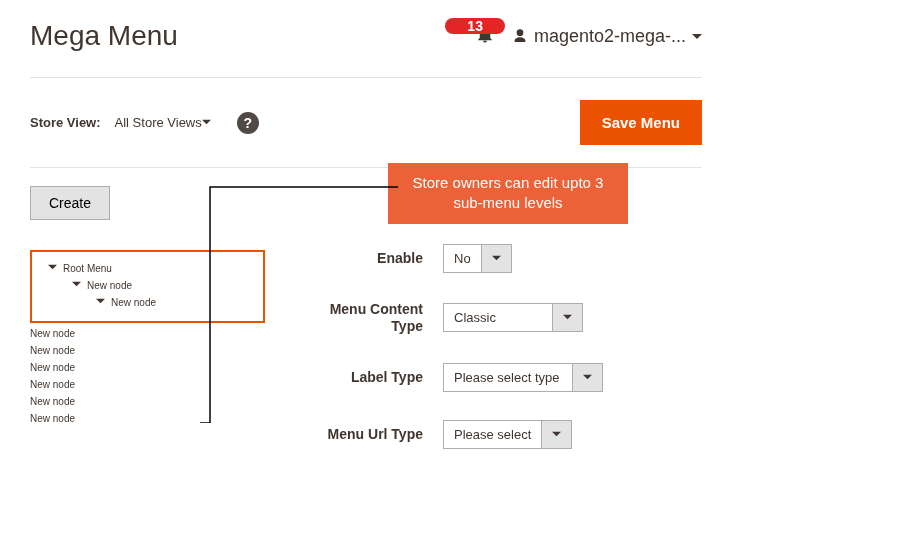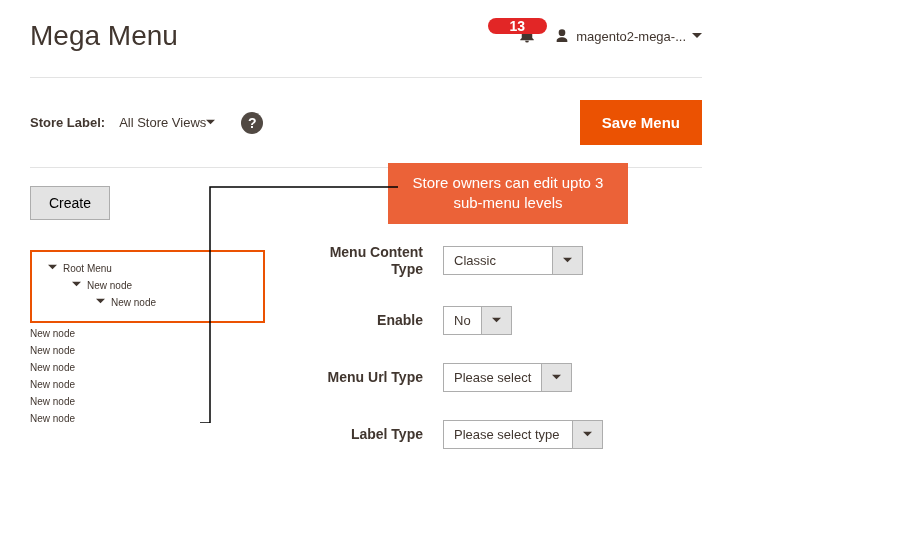--- a/index.html
+++ b/index.html
@@ -4,21 +4,21 @@
 <style>
 * { box-sizing: border-box; margin: 0; padding: 0; }
 body { font-family: 'Helvetica Neue', Arial, sans-serif; font-size: 14px; color: #41362f; background: #fff; }
 .container { width: 732px; padding: 0 30px; }
 .header { display: flex; justify-content: space-between; align-items: center; padding: 20px 0 25px; border-bottom: 1px solid #e3e3e3; }
 .title { font-size: 28px; font-weight: 400; color: #41362f; }
 .header-right { display: flex; align-items: center; gap: 18px; }
 .notif { position: relative; cursor: pointer; }
 .notif svg { width: 18px; height: 18px; fill: #41362f; }
 .badge { position: absolute; top: -8px; right: -11px; background: #e22626; color: #fff; font-size: 14px; font-weight: bold; border-radius: 8px; padding: 1px 22px; line-height: 14px; }
-.user { display: flex; align-items: center; gap: 6px; cursor: pointer; font-size: 13px; }
+.user { display: flex; align-items: center; gap: 6px; cursor: pointer; font-size: 18px; }
 .user svg { width: 16px; height: 16px; fill: #41362f; }
 .user-arrow svg { width: 10px; height: 10px; fill: #41362f; }
 
 .toolbar { display: flex; justify-content: space-between; align-items: center; padding: 22px 0 22px; border-bottom: 1px solid #e3e3e3; }
 .store-view { display: flex; align-items: center; gap: 14px; font-size: 13px; }
 .store-label { font-weight: 600; }
 .store-select { display: flex; align-items: center; cursor: pointer; }
 .store-select svg { width: 9px; height: 9px; fill: #41362f; }
 .help-icon { width: 22px; height: 22px; border-radius: 50%; background: #514943; color: #fff; display: flex; align-items: center; justify-content: center; font-size: 14px; font-weight: bold; cursor: pointer; margin-left: 12px; }
 .save-btn { background: #eb5202; color: #ffffff; border: none; padding: 14px 22px; font-size: 15px; font-weight: 600; cursor: pointer; }
@@ -74,21 +74,21 @@
         <span>magento2-mega-...</span>
         <span class="user-arrow"><svg viewBox="0 0 10 10">
               <path d="M0 2l5 5 5-5z"></path>
             </svg></span>
       </div>
     </div>
   </div>
 
   <div class="toolbar">
     <div class="store-view">
-      <span class="store-label">Store Label:</span>
+      <span class="store-label">Store View:</span>
       <div class="store-select">
         <span>All Store Views</span>
         <svg viewBox="0 0 10 10">
             <path d="M0 2l5 5 5-5z"></path>
           </svg>
       </div>
       <div class="help-icon">?</div>
     </div>
     <button class="save-btn">Save Menu</button>
   </div>
@@ -142,60 +142,60 @@
             </div>
           <div class="tree-node pl-95">
               <span>New node</span>
             </div>
         </div>
       </div>
     </div>
 
     <div class="form">
       <div class="form-row">
+        <div class="form-label">Enable</div>
+        <div class="select-group">
+          <div class="val">No</div>
+          <div class="arrow">
+              <svg viewBox="0 0 10 10">
+                <path d="M0 2l5 5 5-5z"></path>
+              </svg>
+            </div>
+        </div>
+      </div>
+      <div class="form-row">
         <div class="form-label">Menu Content Type</div>
         <div class="select-group w-classic">
           <div class="val">Classic</div>
           <div class="arrow">
               <svg viewBox="0 0 10 10">
                 <path d="M0 2l5 5 5-5z"></path>
               </svg>
             </div>
         </div>
       </div>
       <div class="form-row">
-        <div class="form-label">Enable</div>
-        <div class="select-group">
-          <div class="val">No</div>
+        <div class="form-label">Label Type</div>
+        <div class="select-group w-label">
+          <div class="val">Please select type</div>
           <div class="arrow">
               <svg viewBox="0 0 10 10">
                 <path d="M0 2l5 5 5-5z"></path>
               </svg>
             </div>
         </div>
       </div>
       <div class="form-row">
         <div class="form-label">Menu Url Type</div>
         <div class="select-group w-url">
           <div class="val">Please select</div>
           <div class="arrow">
               <svg viewBox="0 0 10 10">
                 <path d="M0 2l5 5 5-5z"></path>
               </svg>
             </div>
         </div>
       </div>
-      <div class="form-row">
-        <div class="form-label">Label Type</div>
-        <div class="select-group w-label">
-          <div class="val">Please select type</div>
-          <div class="arrow">
-              <svg viewBox="0 0 10 10">
-                <path d="M0 2l5 5 5-5z"></path>
-              </svg>
-            </div>
-        </div>
-      </div>
     </div>
 
   </div>
 
 </div>
 
 </body></html>

